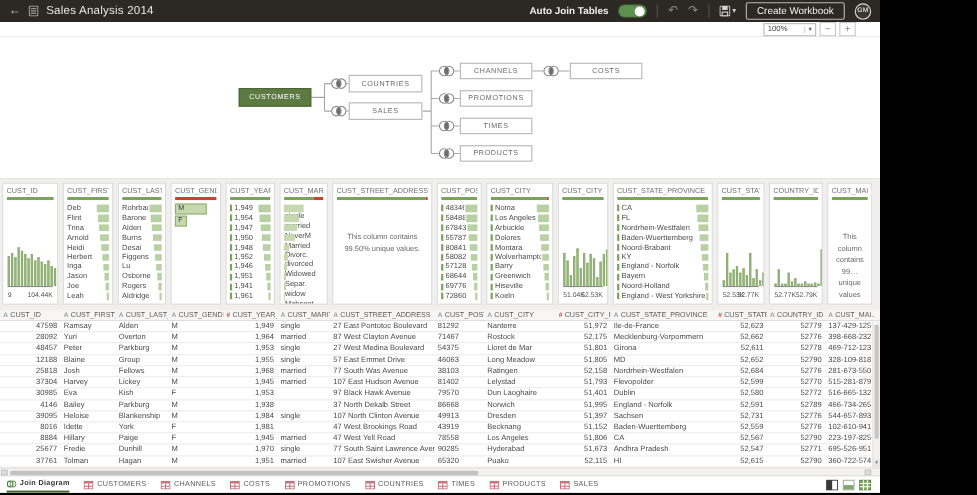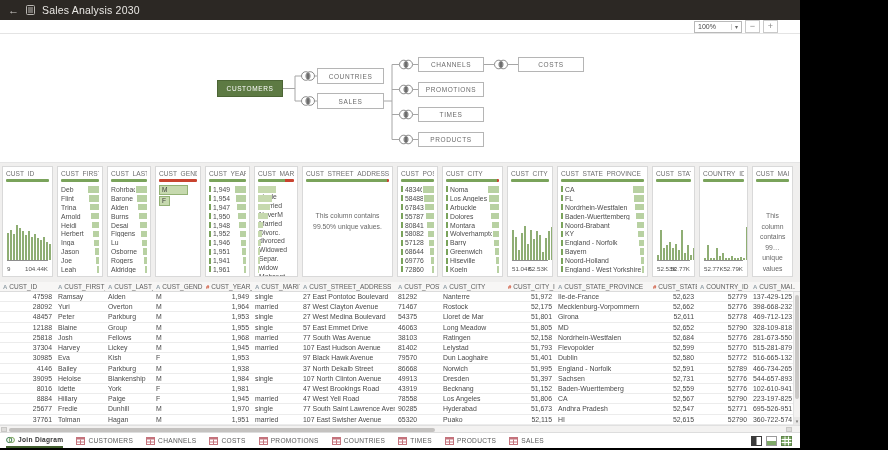--- a/index.html
+++ b/index.html
@@ -82,21 +82,39 @@
     <div class="hdr">
       <span class="back">←</span>
       <span class="wbico">
         <svg width="9" height="10" viewBox="0 0 9 10">
             <rect x="0.5" y="0.5" width="8" height="9" rx="1" fill="none" stroke="#b9b6b2"></rect>
             <line x1="2" y1="3" x2="7" y2="3" stroke="#b9b6b2"></line>
             <line x1="2" y1="5" x2="7" y2="5" stroke="#b9b6b2"></line>
             <line x1="2" y1="7" x2="7" y2="7" stroke="#b9b6b2"></line>
           </svg>
       </span>
-      <span class="title">Sales Analysis 2030</span>
+      <span class="title">Sales Analysis 2014</span>
+      <div class="hdr-right">
+        <span class="ajt">Auto Join Tables</span>
+        <span class="toggle"></span>
+        <span class="vsep"></span>
+        <span class="ico">↶</span>
+        <span class="ico">↷</span>
+        <span class="vsep"></span>
+        <span class="savewrap">
+          <svg width="10" height="10" viewBox="0 0 10 10">
+              <rect x="0.5" y="0.5" width="9" height="9" rx="1" fill="none" stroke="#d8d6d3"></rect>
+              <rect x="2.5" y="0.5" width="5" height="3.5" fill="#d8d6d3"></rect>
+              <rect x="2.5" y="6" width="5" height="3.5" fill="none" stroke="#d8d6d3"></rect>
+            </svg>
+          <span class="caret">▾</span>
+        </span>
+        <button class="cwb">Create Workbook</button>
+        <span class="avatar">GM</span>
+      </div>
     </div>
 
     <div class="zbar">
       <span class="zsel">
         <span class="zval">100%</span>
         <span class="zcaret">▾</span>
       </span>
       <span class="zbtn">−</span>
       <span class="zbtn">+</span>
     </div>

